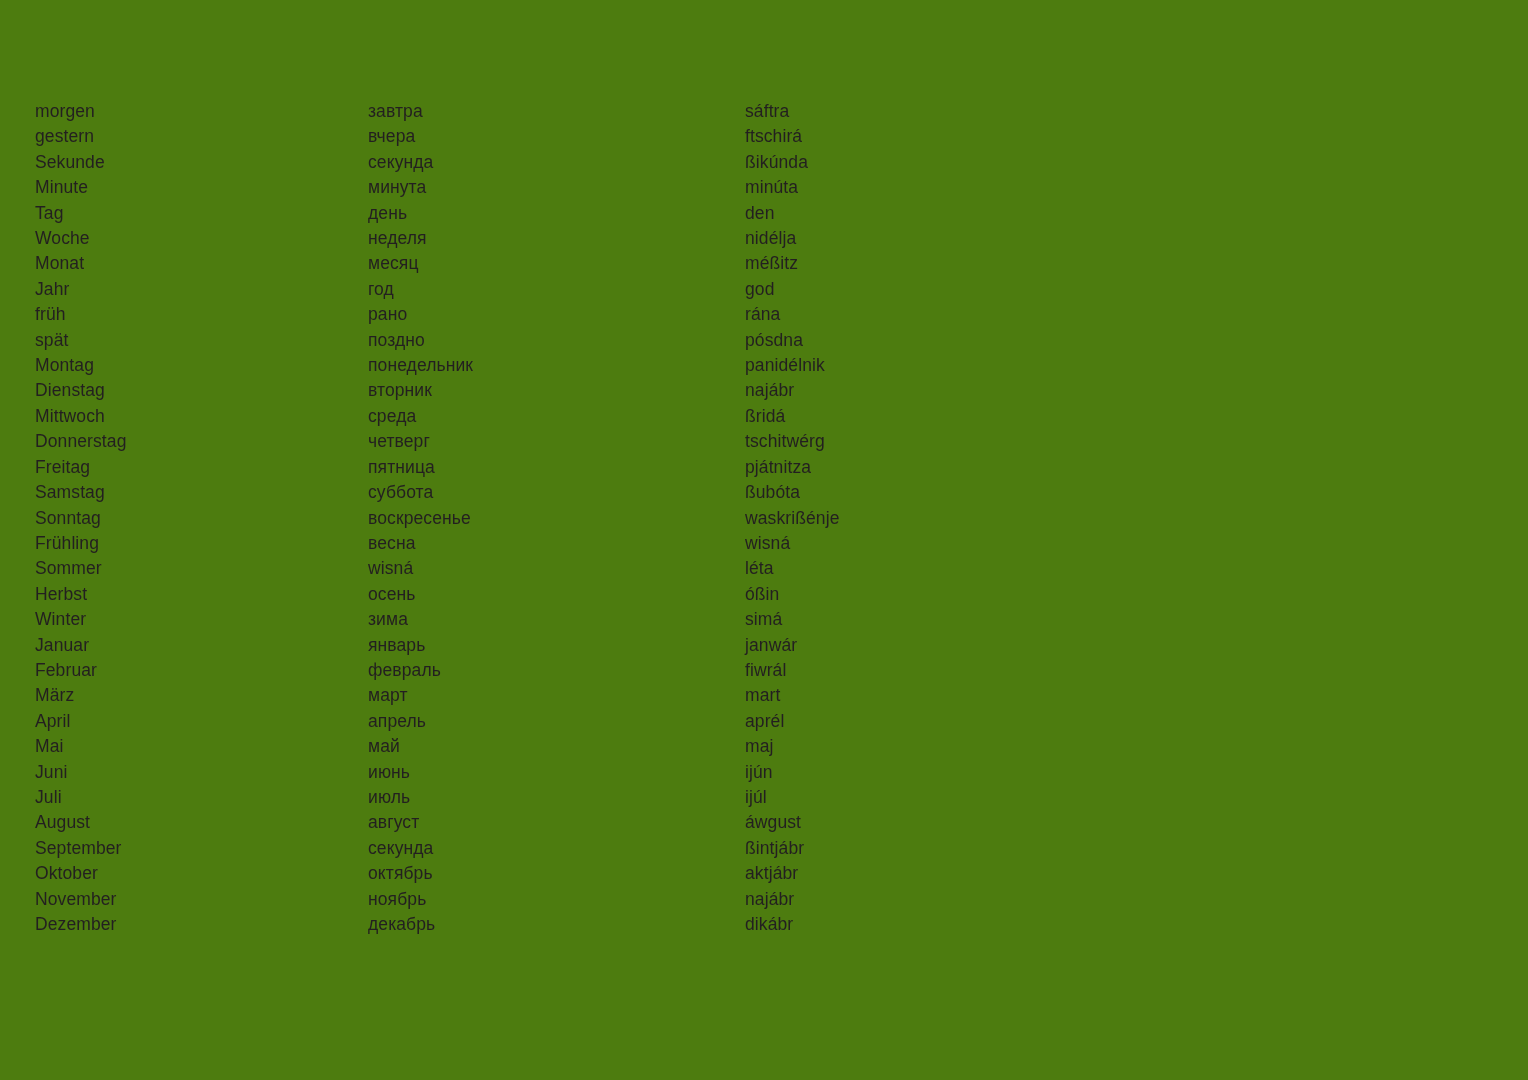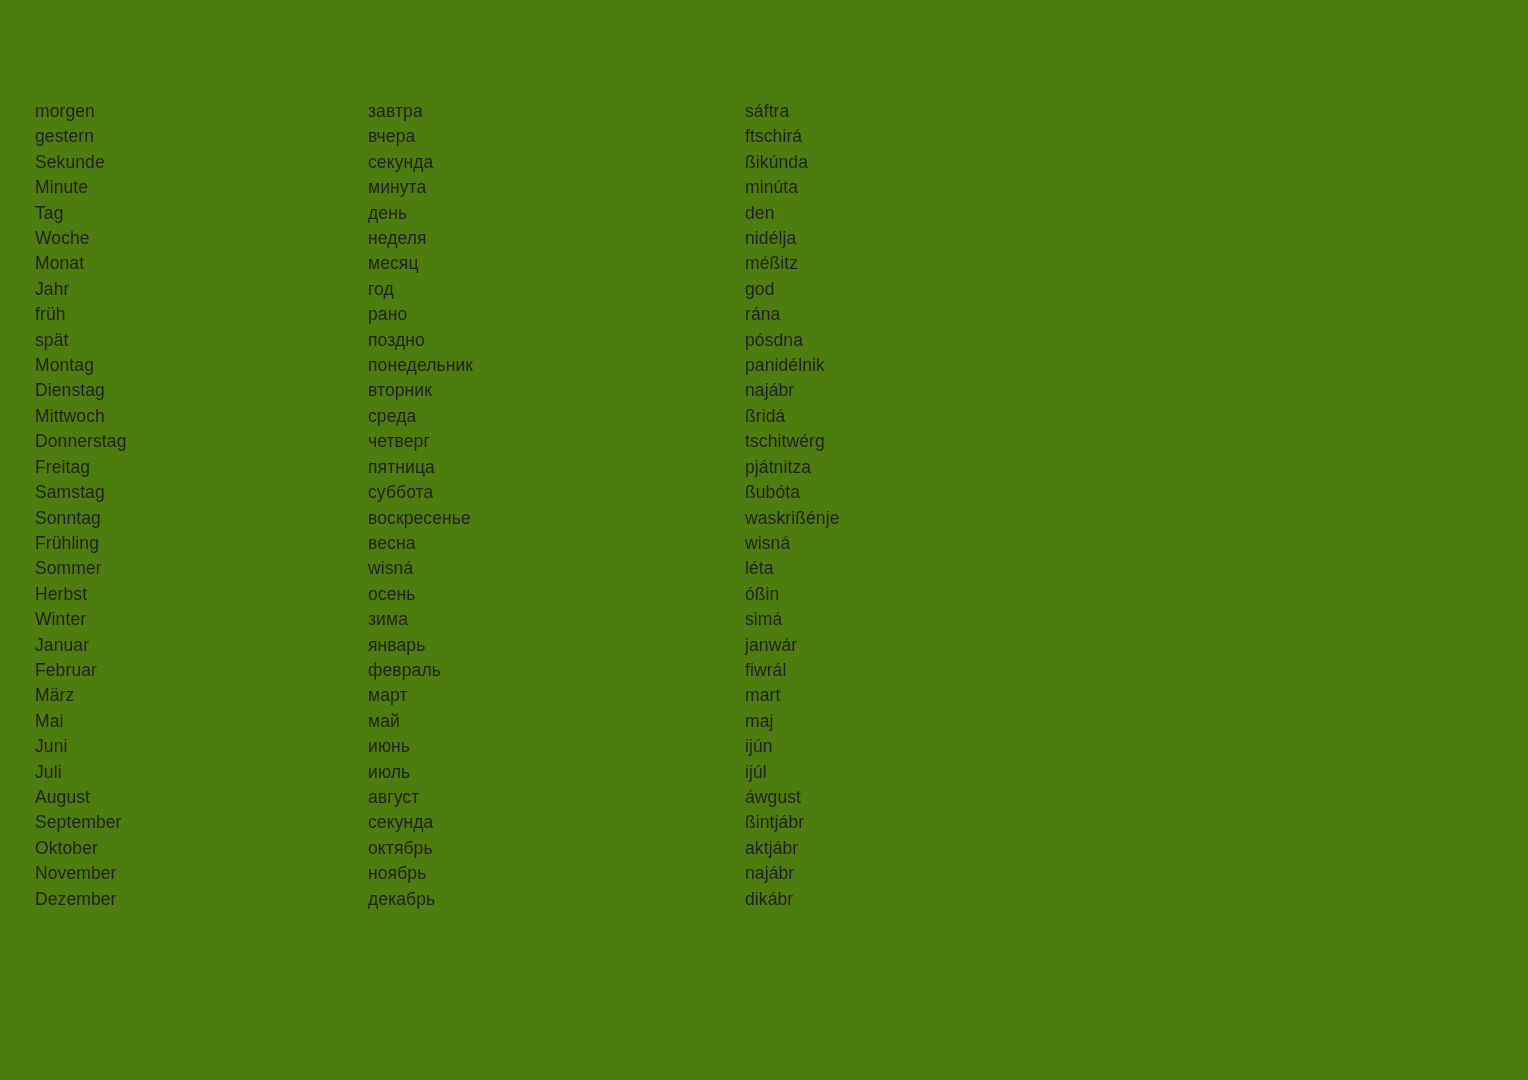--- a/index.html
+++ b/index.html
@@ -165,20 +165,25 @@
           <td class="col-de">Februar</td>
           <td class="col-ru">февраль</td>
           <td class="col-tr">fiwrál</td>
         </tr>
         <tr>
           <td class="col-de">März</td>
           <td class="col-ru">март</td>
           <td class="col-tr">mart</td>
         </tr>
         <tr>
+          <td class="col-de">April</td>
+          <td class="col-ru">апрель</td>
+          <td class="col-tr">aprél</td>
+        </tr>
+        <tr>
           <td class="col-de">Mai</td>
           <td class="col-ru">май</td>
           <td class="col-tr">maj</td>
         </tr>
         <tr>
           <td class="col-de">Juni</td>
           <td class="col-ru">июнь</td>
           <td class="col-tr">ijún</td>
         </tr>
         <tr>

